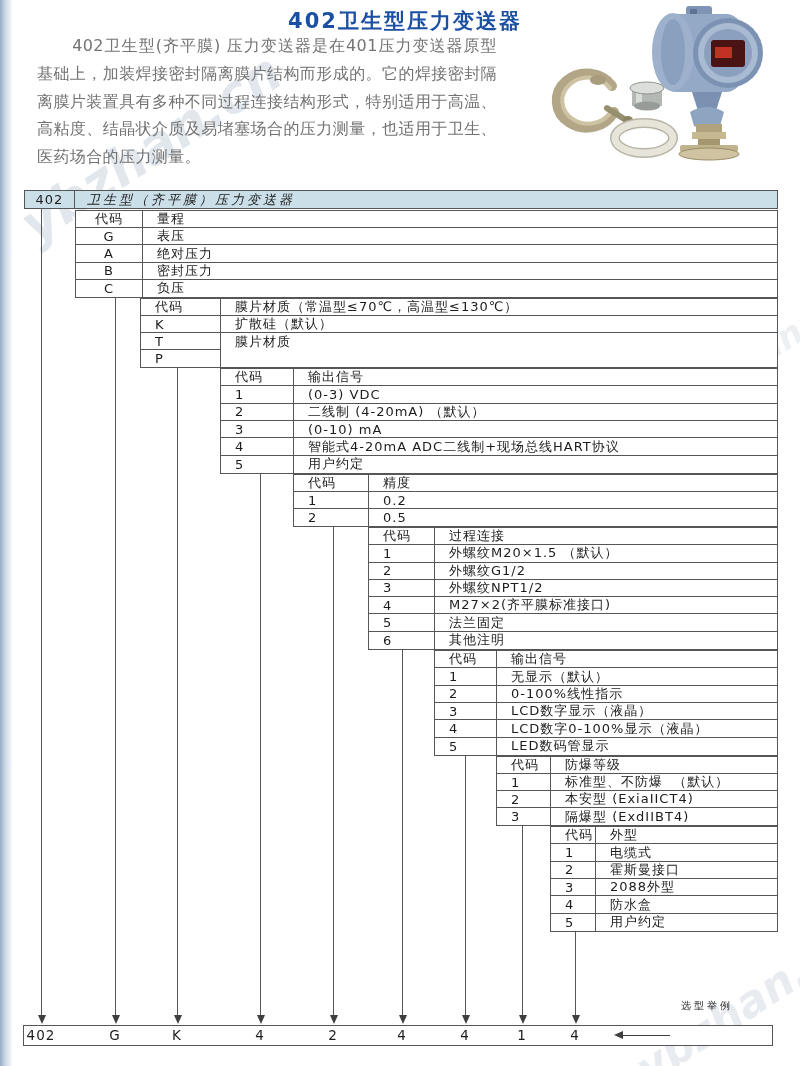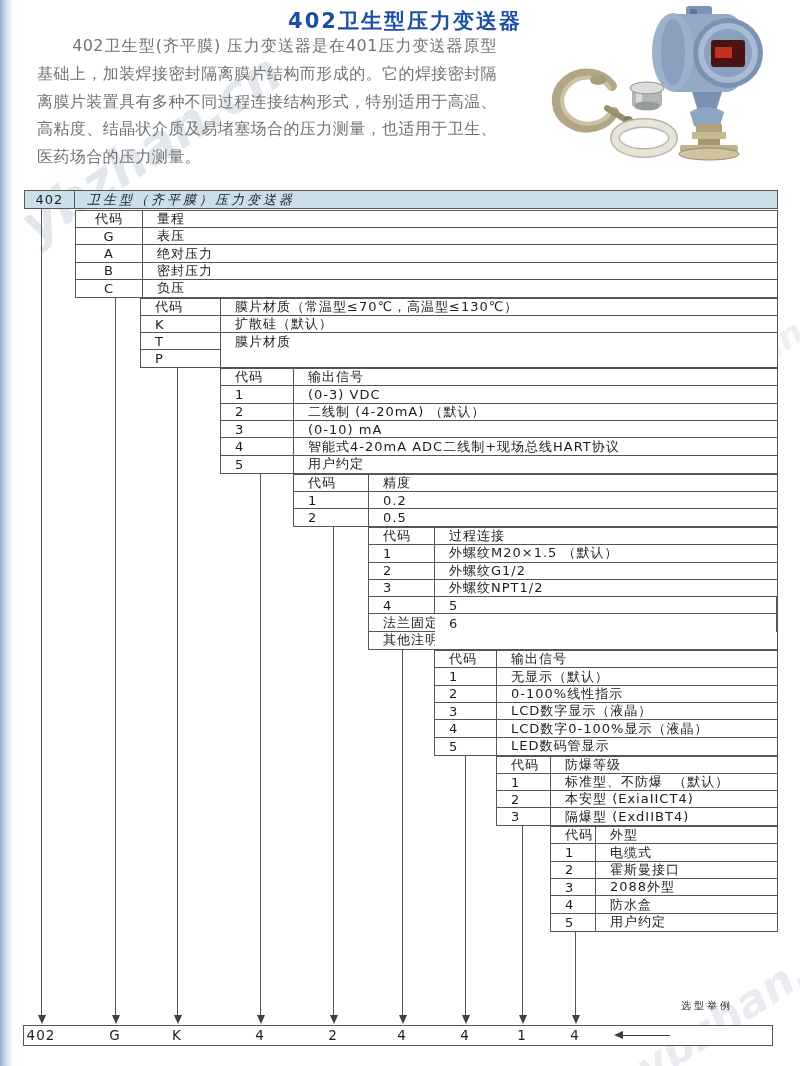--- a/index.html
+++ b/index.html
@@ -208,20 +208,21 @@
       <div class="lvl" style="left: 368px; top: 527px; width: 410px; height: 123px; grid-template-columns: 66px 1fr; grid-template-rows: repeat(7, 1fr);">
         <div class="c">代码</div>
         <div class="d">过程连接</div>
         <div class="c">1</div>
         <div class="d">外螺纹M20×1.5 （默认）</div>
         <div class="c">2</div>
         <div class="d">外螺纹G1/2</div>
         <div class="c">3</div>
         <div class="d">外螺纹NPT1/2</div>
         <div class="c">4</div>
+        <div class="d">M27×2(齐平膜标准接口)</div>
         <div class="c">5</div>
         <div class="d">法兰固定</div>
         <div class="c">6</div>
         <div class="d">其他注明</div>
       </div>
       <div class="conn" style="left: 402px; top: 650px; height: 366px;"></div>
       <div class="arrow-down" style="left: 398.5px; top: 1015px;"></div>
       <div class="lvl" style="left: 434px; top: 650px; width: 344px; height: 106px; grid-template-columns: 62px 1fr; grid-template-rows: repeat(6, 1fr);">
         <div class="c">代码</div>
         <div class="d">输出信号</div>

